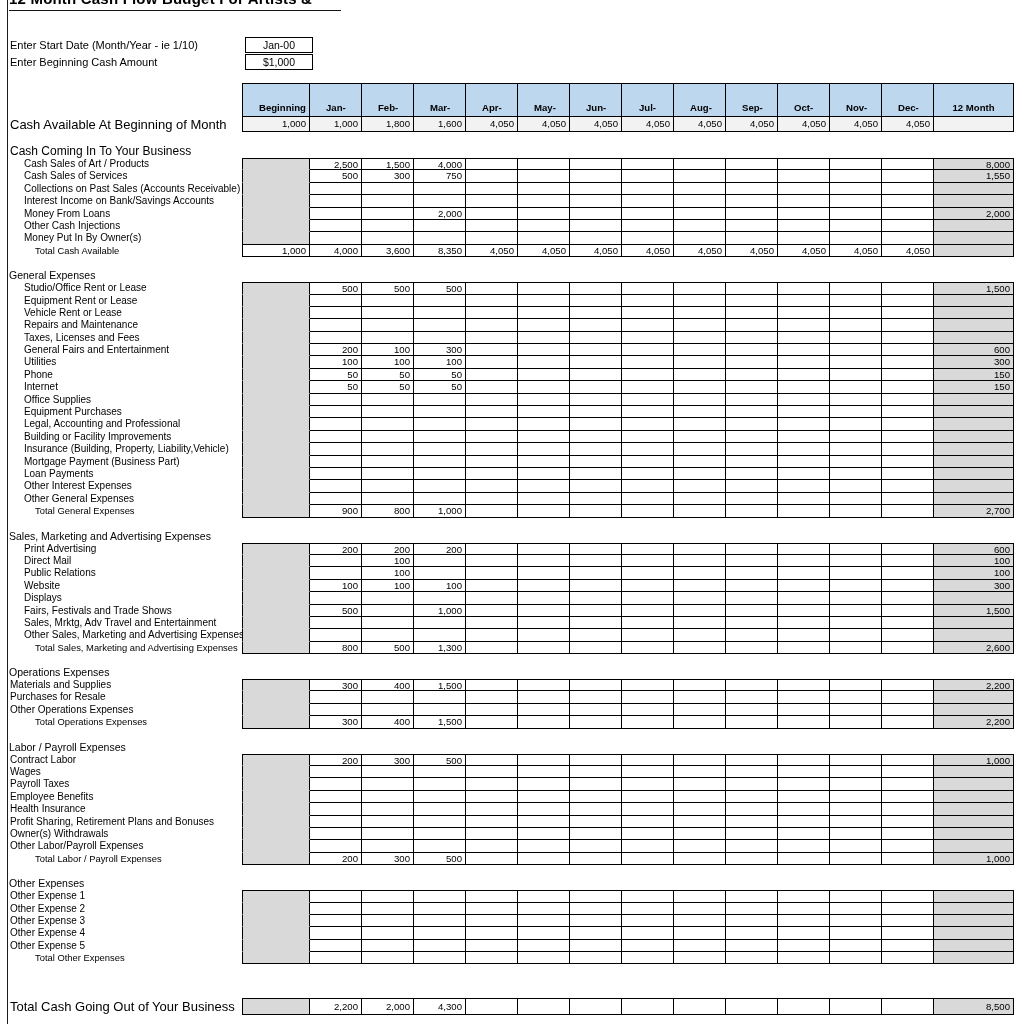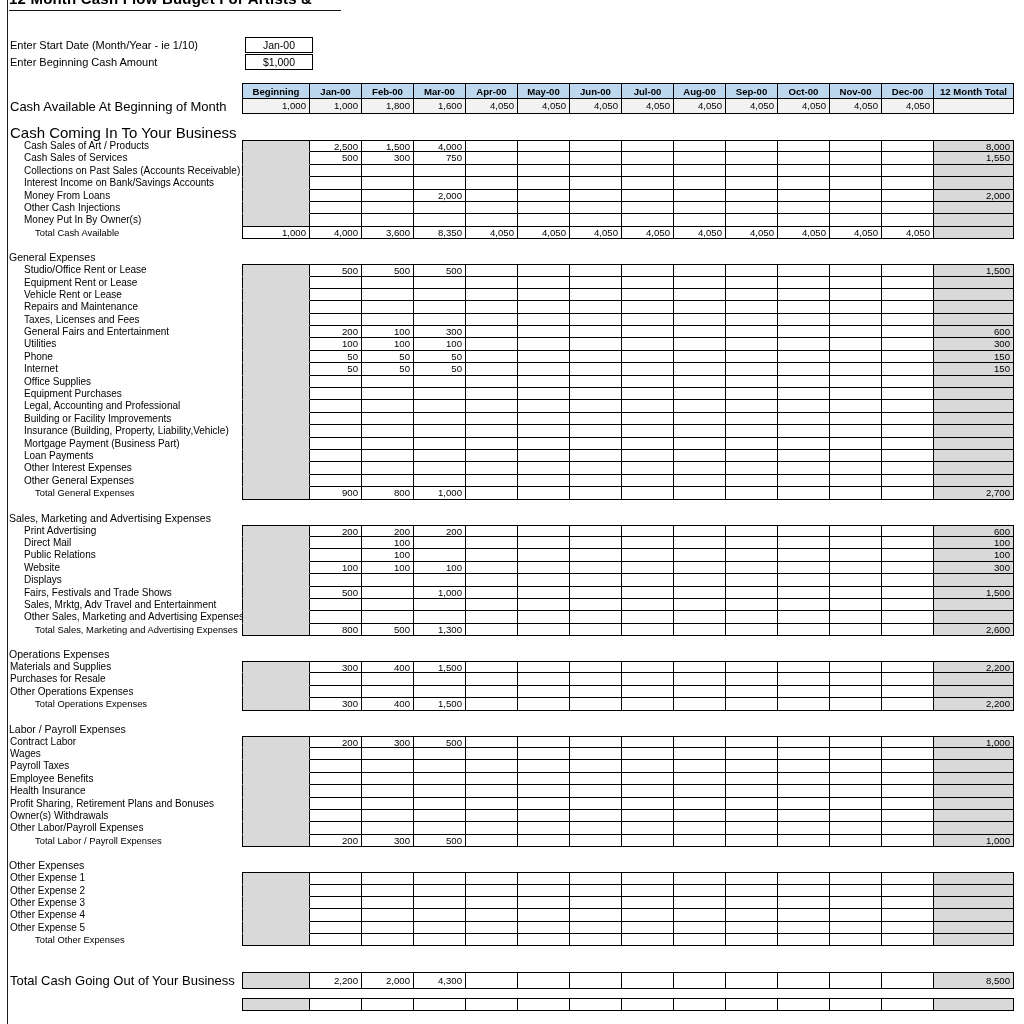--- a/index.html
+++ b/index.html
@@ -26,29 +26,29 @@
      font-size:9.6px;line-height:11px;text-align:right;padding-right:3px;background:#fff;}
   .c.first{border-left:1.5px solid #000;}
   .rt .c{border-top:1.5px solid #000;}
   .rb .c{border-bottom:1.5px solid #000;}
   .wbeg{width:68px;}
   .wm{width:52px;}
   .wtot{width:80px;}
   .c.gray{background:#d9d9d9;}
   .c.gb{border-bottom-color:#d9d9d9;}
   .c.tot{background:#d9d9d9;}
-  .c.hd{background:#bdd7ee;font-weight:bold;text-align:center;font-size:9.6px;padding:0;height:16px;line-height:15px;}
+  .c.hd{background:#bdd7ee;font-weight:bold;text-align:center;font-size:9.6px;padding:16px;height:16px;line-height:15px;}
   .c.vr{background:#f2f2f2;height:15px;line-height:14px;}
   .hdr-row .lblcol{height:16px;}
   .val-row .lblcol{height:15px;font-size:13px;line-height:15px;padding-left:2px;}
 
-  .h-large{font-size:15px;height:14px;line-height:14px;padding-left:2px;white-space:nowrap;}
+  .h-large{font-size:12px;height:14px;line-height:14px;padding-left:2px;white-space:nowrap;}
   .h-bold{font-size:10.5px;font-weight:normal;height:13px;line-height:13px;padding-left:1px;white-space:nowrap;}
   .section{margin-top:12px;}
-  .grand{margin-top:26px;}
+  .grand{margin-top:34px;}
   .grand .lblcol{height:17px;font-size:13px;line-height:17px;}
   .grand .c{height:17px;line-height:16px;}
   .partial{margin-top:9px;}
 </style>
 </head>
 <body>
 
 <div class="page">
   <div class="left-border"></div>
   <div class="content">

